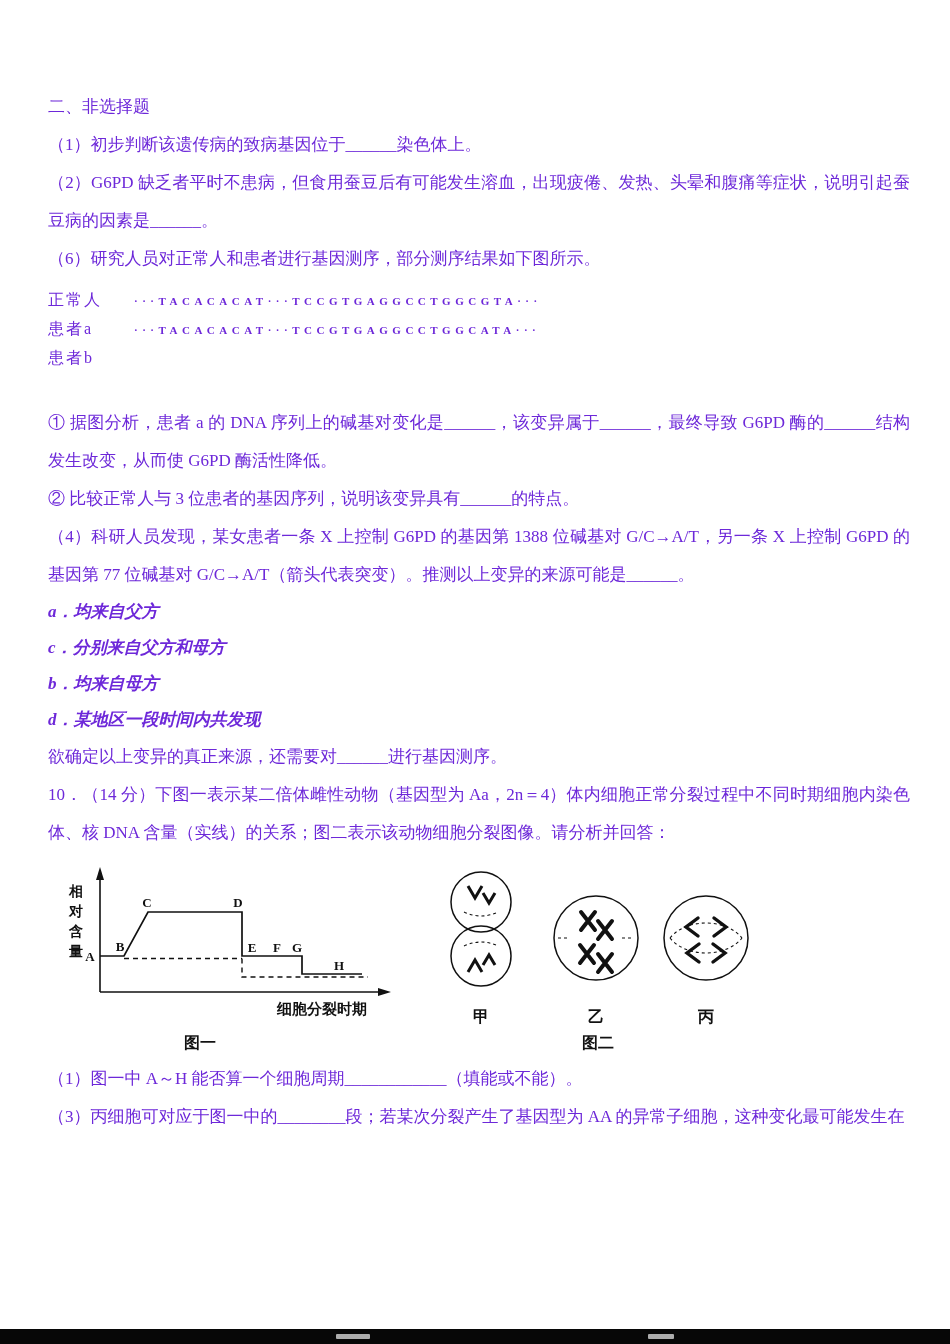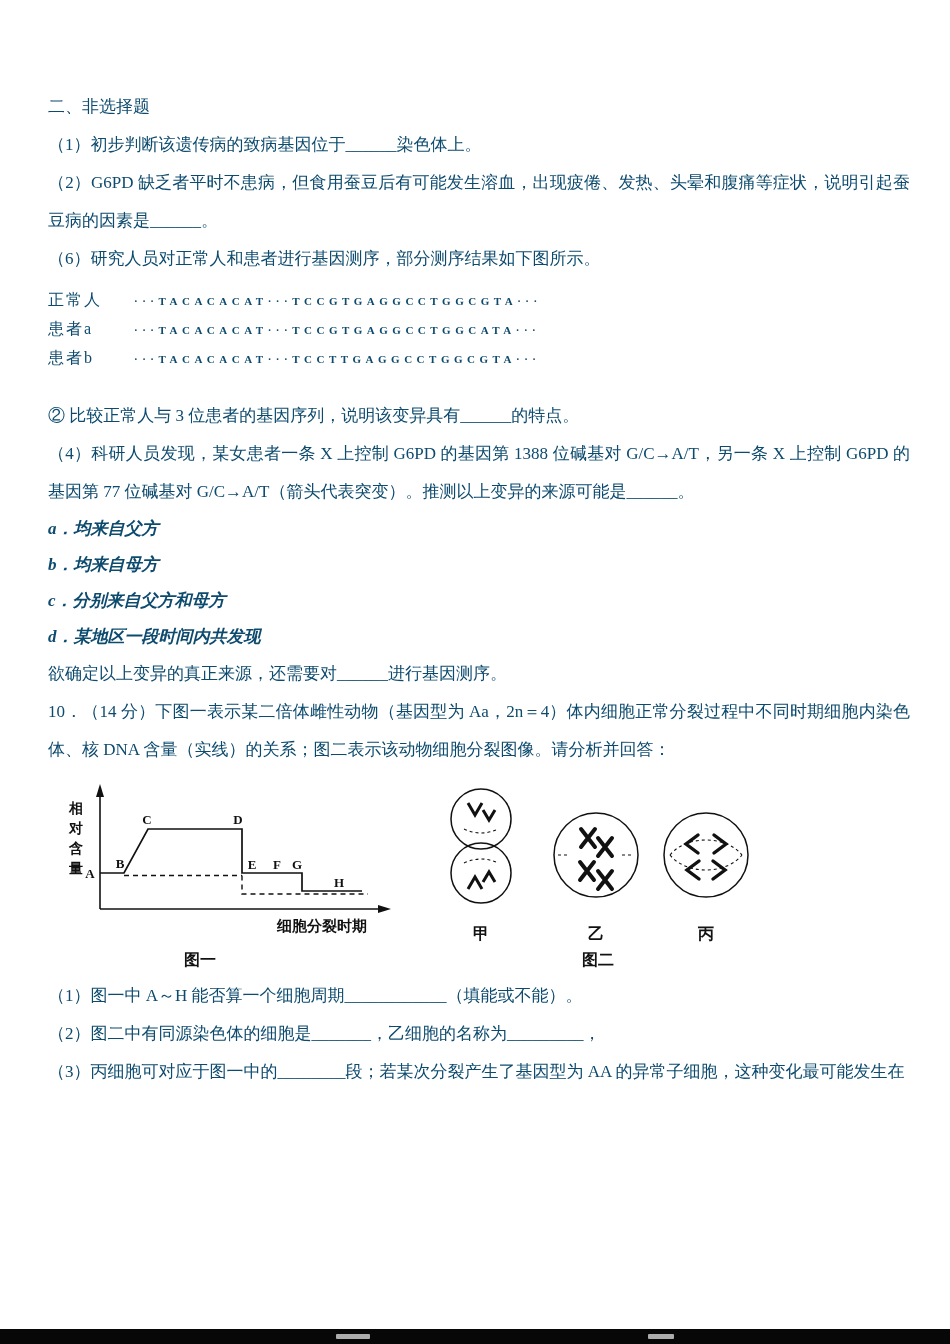--- a/index.html
+++ b/index.html
@@ -1,21 +1,21 @@
 <!DOCTYPE html>
 <html><head>
 <meta charset="utf-8">
 <style>
   html,body{margin:0;padding:0;background:#e9e9e9;}
   .page{position:relative;width:950px;height:1344px;background:#ffffff;overflow:hidden;
-        font-family:"Liberation Serif","DejaVu Serif",serif;color:#0c4a6e;margin:0 auto;}
+        font-family:"Liberation Serif","DejaVu Serif",serif;color:#6d28d9;margin:0 auto;}
   .content{position:absolute;left:48px;top:88px;width:862px;}
   p.para{margin:0;font-size:17px;line-height:38px;text-align:justify;}
   p.tight{line-height:36px;}
-  .seq-block{margin:8px 0 24px 0;}
+  .seq-block{margin:8px 0 33px 0;}
   .seq-row{display:flex;align-items:baseline;line-height:27px;}
   .seq-label{flex:0 0 86px;font-size:16px;letter-spacing:2px;}
   .seq-text{font-size:11px;font-weight:bold;letter-spacing:4.5px;white-space:nowrap;}
   .opts p{line-height:36px;font-weight:bold;font-style:italic;}
   .tail{margin-bottom:2px;}
   .figure-row{display:flex;align-items:flex-start;gap:16px;margin:8px 0 4px 2px;}
   svg{display:block;}
   svg text{font-family:"Liberation Serif","DejaVu Serif",serif;fill:#111;}
   .bottom-bar{position:absolute;left:0;bottom:0;width:100%;height:15px;background:#070707;}
   .artifact{position:absolute;top:5px;height:5px;background:#c9c9c9;opacity:.85;border-radius:1px;}
@@ -38,31 +38,31 @@
       <div class="seq-row">
         <span class="seq-label">正常人</span>
         <span class="seq-text">···TACACACAT···TCCGTGAGGCCTGGCGTA···</span>
       </div>
       <div class="seq-row">
         <span class="seq-label">患者a</span>
         <span class="seq-text">···TACACACAT···TCCGTGAGGCCTGGCATA···</span>
       </div>
       <div class="seq-row">
         <span class="seq-label">患者b</span>
-        <span class="seq-text">···TACACACAT···TCCTTGAGGCCTGGCGTA···</span>
       </div>
     </div>
 
+    <p class="para">① 据图分析，患者 a 的 DNA 序列上的碱基对变化是______，该变异属于______，最终导致 G6PD 酶的______结构发生改变，从而使 G6PD 酶活性降低。</p>
     <p class="para">② 比较正常人与 3 位患者的基因序列，说明该变异具有______的特点。</p>
     <p class="para">（4）科研人员发现，某女患者一条 X 上控制 G6PD 的基因第 1388 位碱基对 G/C→A/T，另一条 X 上控制 G6PD 的基因第 77 位碱基对 G/C→A/T（箭头代表突变）。推测以上变异的来源可能是______。</p>
 
     <div class="opts">
       <p class="para tight">a．均来自父方</p>
+      <p class="para tight">c．分别来自父方和母方</p>
       <p class="para tight">b．均来自母方</p>
-      <p class="para tight">c．分别来自父方和母方</p>
       <p class="para tight">d．某地区一段时间内共发现</p>
     </div>
 
     <p class="para tail">欲确定以上变异的真正来源，还需要对______进行基因测序。</p>
 
     <p class="para">10．（14 分）下图一表示某二倍体雌性动物（基因型为 Aa，2n＝4）体内细胞正常分裂过程中不同时期细胞内染色体、核 DNA 含量（实线）的关系；图二表示该动物细胞分裂图像。请分析并回答：</p>
 
     <div class="figure-row">
 
       <svg class="fig1" width="360" height="196" viewBox="0 0 360 196">
@@ -131,21 +131,20 @@
         </g>
 
         <text x="55" y="162" font-size="16" font-weight="bold" text-anchor="middle">甲</text>
         <text x="170" y="162" font-size="16" font-weight="bold" text-anchor="middle">乙</text>
         <text x="280" y="162" font-size="16" font-weight="bold" text-anchor="middle">丙</text>
         <text x="172" y="188" font-size="16" font-weight="bold" text-anchor="middle">图二</text>
       </svg>
     </div>
 
     <p class="para">（1）图一中 A～H 能否算一个细胞周期____________（填能或不能）。</p>
-    <p class="para">（2）图二中有同源染色体的细胞是_______，乙细胞的名称为_________，</p>
     <p class="para">（3）丙细胞可对应于图一中的________段；若某次分裂产生了基因型为 AA 的异常子细胞，这种变化最可能发生在</p>
 
   </div>
 
   <div class="bottom-bar">
     <span class="artifact a1"></span>
     <span class="artifact a2"></span>
   </div>
 </div>
 

